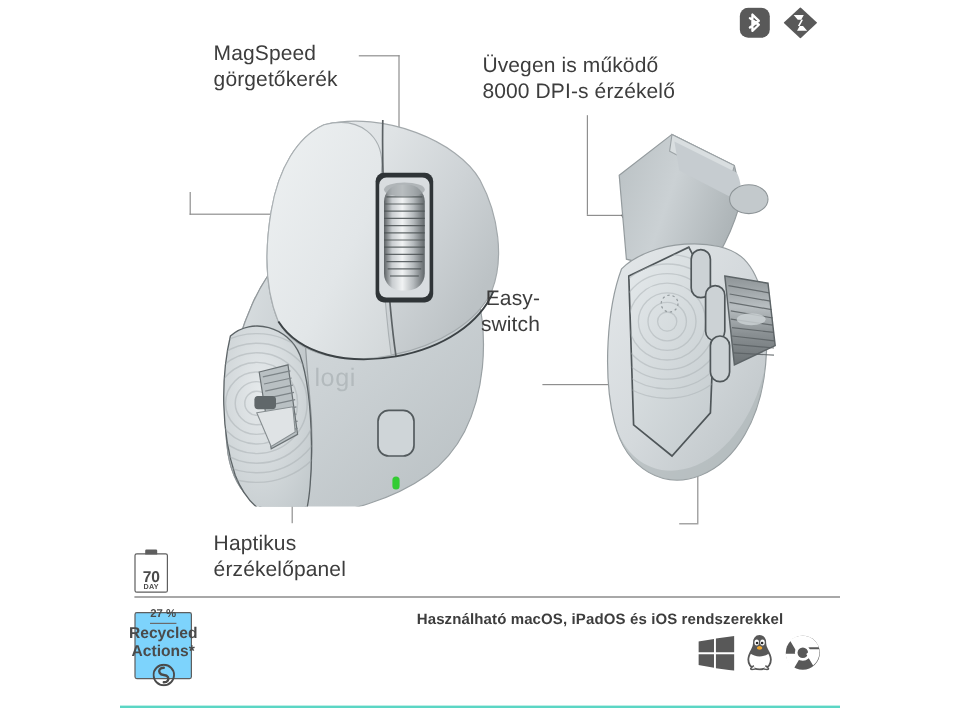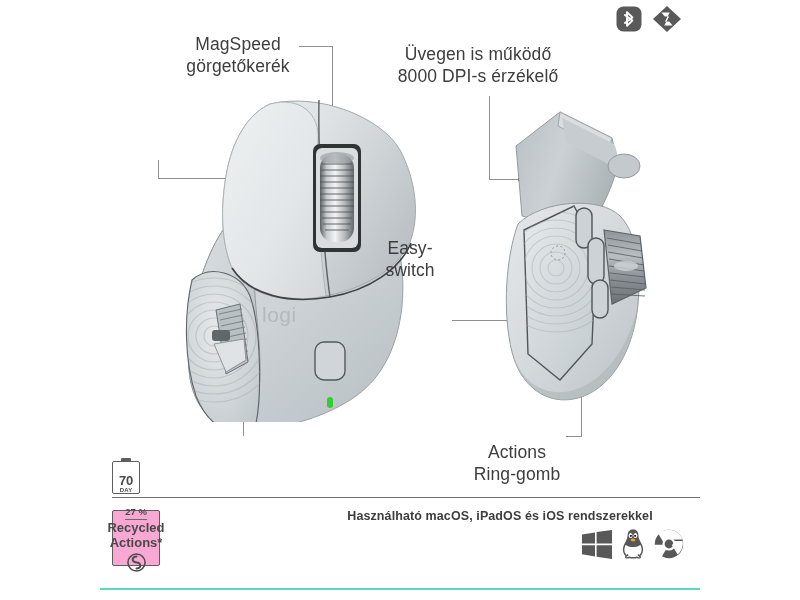--- a/index.html
+++ b/index.html
@@ -26,21 +26,21 @@
   .callout {
     position: absolute;
     color: #3d3d3d;
     font-size: 17.5px;
     line-height: 1.24;
     font-weight: 400;
     letter-spacing: .1px;
     white-space: pre-line;
   }
   .callout.c-right  { text-align: right; }
-  .callout.c-center { text-align: center; }
+  .callout.c-center { text-align: left; }
 
   
   .lead-h, .lead-v {
     position: absolute;
     background: #8f8f8f;
   }
   .lead-h { height: 1px; }
   .lead-v { width: 1px; }
   .dot {
     position: absolute;
@@ -62,21 +62,21 @@
   .conn-icons svg { display: block; }
 
   
   .mouse-art { position: absolute; }
 
   
   .badge-box {
     position: absolute;
     box-sizing: border-box;
     border: 1.4px solid #5e5e5e;
-    background: #f9a8d4;
+    background: #7dd3fc;
     display: flex;
     flex-direction: column;
     align-items: center;
     justify-content: center;
   }
   .batt-wrap { position: absolute; left: 112px; top: 458px; }
   .batt-cap {
     position: absolute;
     left: 9px; top: 0;
     width: 10px; height: 3.5px;
@@ -401,30 +401,30 @@
     </g>
     <ellipse cx="138" cy="158" rx="12" ry="5" fill="#cdd3d6" opacity="0.8"></ellipse>
 
     <path d="M24 244 C34 284 66 300 96 288 C126 276 146 240 150 196
              C142 236 120 268 92 280 C62 292 34 278 24 244 Z" fill="#aeb5b8" opacity="0.6"></path>
   </svg>
 
   <div class="callout c-center" style="left:178px; top:34px; width:120px;">MagSpeed
 görgetőkerék</div>
 
-  <div class="callout c-center" style="left:374px; top:44px; width:208px;">Üvegen is működő
+  <div class="callout c-center" style="left:402px; top:44px; width:208px;">Üvegen is működő
 8000 DPI-s érzékelő</div>
 
 
-  <div class="callout c-right" style="left:370px; top:238px; width:80px;text-align:center;">Easy-
+  <div class="callout c-right" style="left:370px; top:238px; width:80px;">Easy-
 switch</div>
 
-
-  <div class="callout c-center" style="left:452px; top:442px; width:130px;">Actions
-Ring-gomb</div>
+  <div class="callout c-center" style="left:178px; top:442px; width:130px;">Haptikus
+érzékelőpanel</div>
+
 
   <div class="batt-wrap">
     <div class="batt-cap"></div>
     <div class="batt-body">
       <div class="batt-num">70</div>
       <div class="batt-unit">DAY</div>
     </div>
   </div>
 
   <div class="divider"></div>

